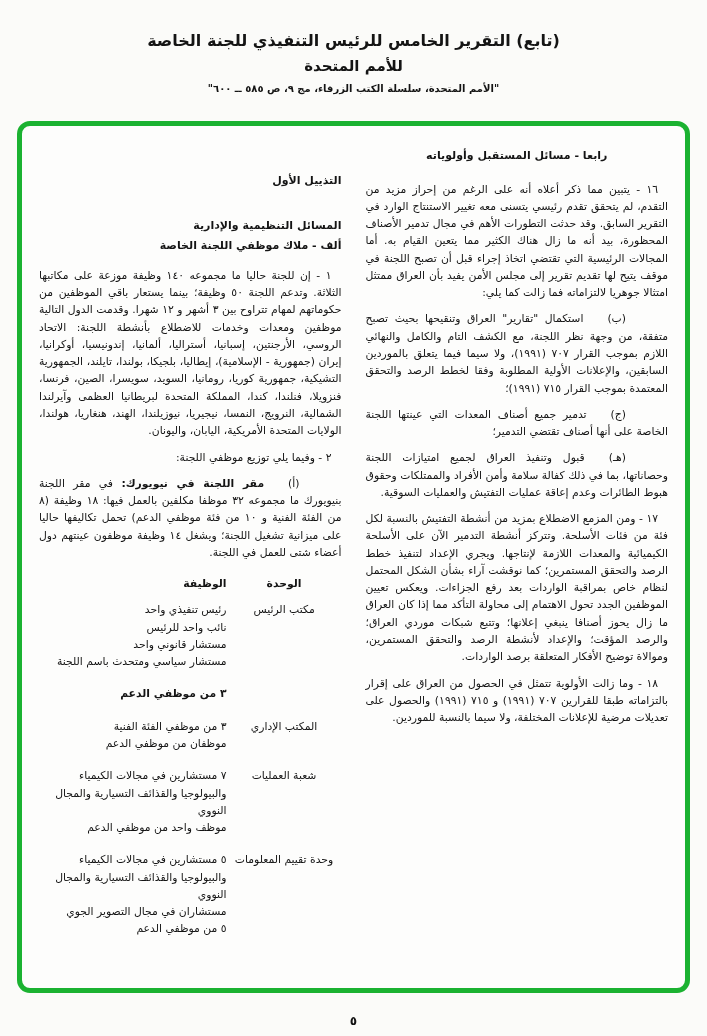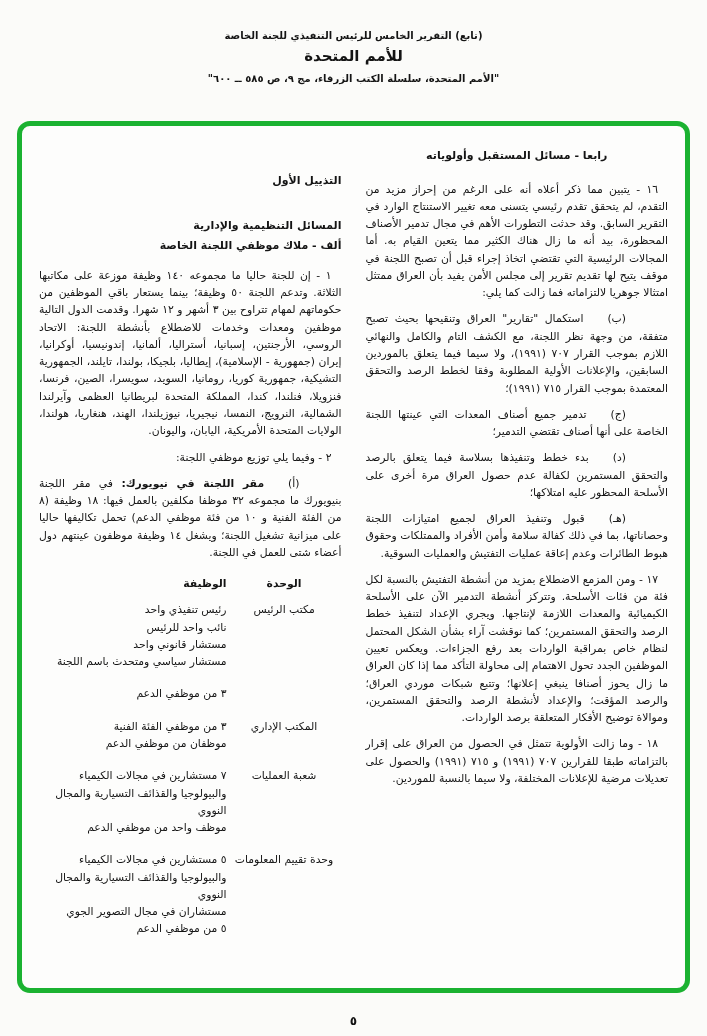--- a/index.html
+++ b/index.html
@@ -16,21 +16,21 @@
     background: #fbfbf9;
     overflow: hidden;
     direction: rtl;
   }
   
   .doc-header {
     padding-top: 28px;
     text-align: center;
   }
   .doc-title-1 {
-    font-size: 10px;
+    font-size: 16px;
     font-weight: bold;
     line-height: 1.6;
   }
   .doc-title-2 {
     font-size: 15px;
     font-weight: bold;
     line-height: 1.6;
   }
   .doc-source {
     margin-top: 5px;
@@ -94,21 +94,21 @@
   .t-row { display: flex; margin-bottom: 15px; }
   .cell-unit {
     width: 38%;
     text-align: center;
   }
   .cell-pos {
     width: 62%;
     text-align: right;
   }
   .pos-line { }
-  .pos-gap { margin-top: 15px; }
+  .pos-gap { margin-top: 15px; font-weight: bold; }
   
   .page-number {
     position: absolute;
     bottom: 8px;
     left: 0;
     width: 100%;
     text-align: center;
     font-size: 12px;
     font-weight: bold;
   }
@@ -132,23 +132,20 @@
 
         <p class="para-num">١٦ - يتبين مما ذكر أعلاه أنه على الرغم من إحراز مزيد من التقدم، لم يتحقق تقدم رئيسي يتسنى معه تغيير الاستنتاج الوارد في التقرير السابق. وقد حدثت التطورات الأهم في مجال تدمير الأصناف المحظورة، بيد أنه ما زال هناك الكثير مما يتعين القيام به. أما المجالات الرئيسية التي تقتضي اتخاذ إجراء قبل أن تصبح اللجنة في موقف يتيح لها تقديم تقرير إلى مجلس الأمن يفيد بأن العراق ممتثل امتثالا جوهريا لالتزاماته فما زالت كما يلي:</p>
 
         <p class="item">
           <span class="marker">(ب)</span><span>استكمال "تقارير" العراق وتنقيحها بحيث تصبح متفقة، من وجهة نظر اللجنة، مع الكشف التام والكامل والنهائي اللازم بموجب القرار ٧٠٧ (١٩٩١)، ولا سيما فيما يتعلق بالموردين السابقين، والإعلانات الأولية المطلوبة وفقا لخطط الرصد والتحقق المعتمدة بموجب القرار ٧١٥ (١٩٩١)؛</span>
         </p>
         <p class="item">
           <span class="marker">(ج)</span><span>تدمير جميع أصناف المعدات التي عينتها اللجنة الخاصة على أنها أصناف تقتضي التدمير؛</span>
         </p>
         <p class="item">
-          <span class="marker">(د)</span><span>بدء خطط وتنفيذها بسلاسة فيما يتعلق بالرصد والتحقق المستمرين لكفالة عدم حصول العراق مرة أخرى على الأسلحة المحظور عليه امتلاكها؛</span>
-        </p>
-        <p class="item">
           <span class="marker">(هـ)</span><span>قبول وتنفيذ العراق لجميع امتيازات اللجنة وحصاناتها، بما في ذلك كفالة سلامة وأمن الأفراد والممتلكات وحقوق هبوط الطائرات وعدم إعاقة عمليات التفتيش والعمليات السوقية.</span>
         </p>
 
         <p class="para-num">١٧ - ومن المزمع الاضطلاع بمزيد من أنشطة التفتيش بالنسبة لكل فئة من فئات الأسلحة. وتتركز أنشطة التدمير الآن على الأسلحة الكيميائية والمعدات اللازمة لإنتاجها. ويجري الإعداد لتنفيذ خطط الرصد والتحقق المستمرين؛ كما نوقشت آراء بشأن الشكل المحتمل لنظام خاص بمراقبة الواردات بعد رفع الجزاءات. ويعكس تعيين الموظفين الجدد تحول الاهتمام إلى محاولة التأكد مما إذا كان العراق ما زال يحوز أصنافا ينبغي إعلانها؛ وتتبع شبكات موردي العراق؛ والرصد المؤقت؛ والإعداد لأنشطة الرصد والتحقق المستمرين، وموالاة توضيح الأفكار المتعلقة برصد الواردات.</p>
         <p class="para-num">١٨ - وما زالت الأولوية تتمثل في الحصول من العراق على إقرار بالتزاماته طبقا للقرارين ٧٠٧ (١٩٩١) و ٧١٥ (١٩٩١) والحصول على تعديلات مرضية للإعلانات المختلفة، ولا سيما بالنسبة للموردين.</p>
       </div>
 
       <div class="col">
         <div class="heading-line">التذييل الأول</div>
         <div class="heading-line">المسائل التنظيمية والإدارية</div>

